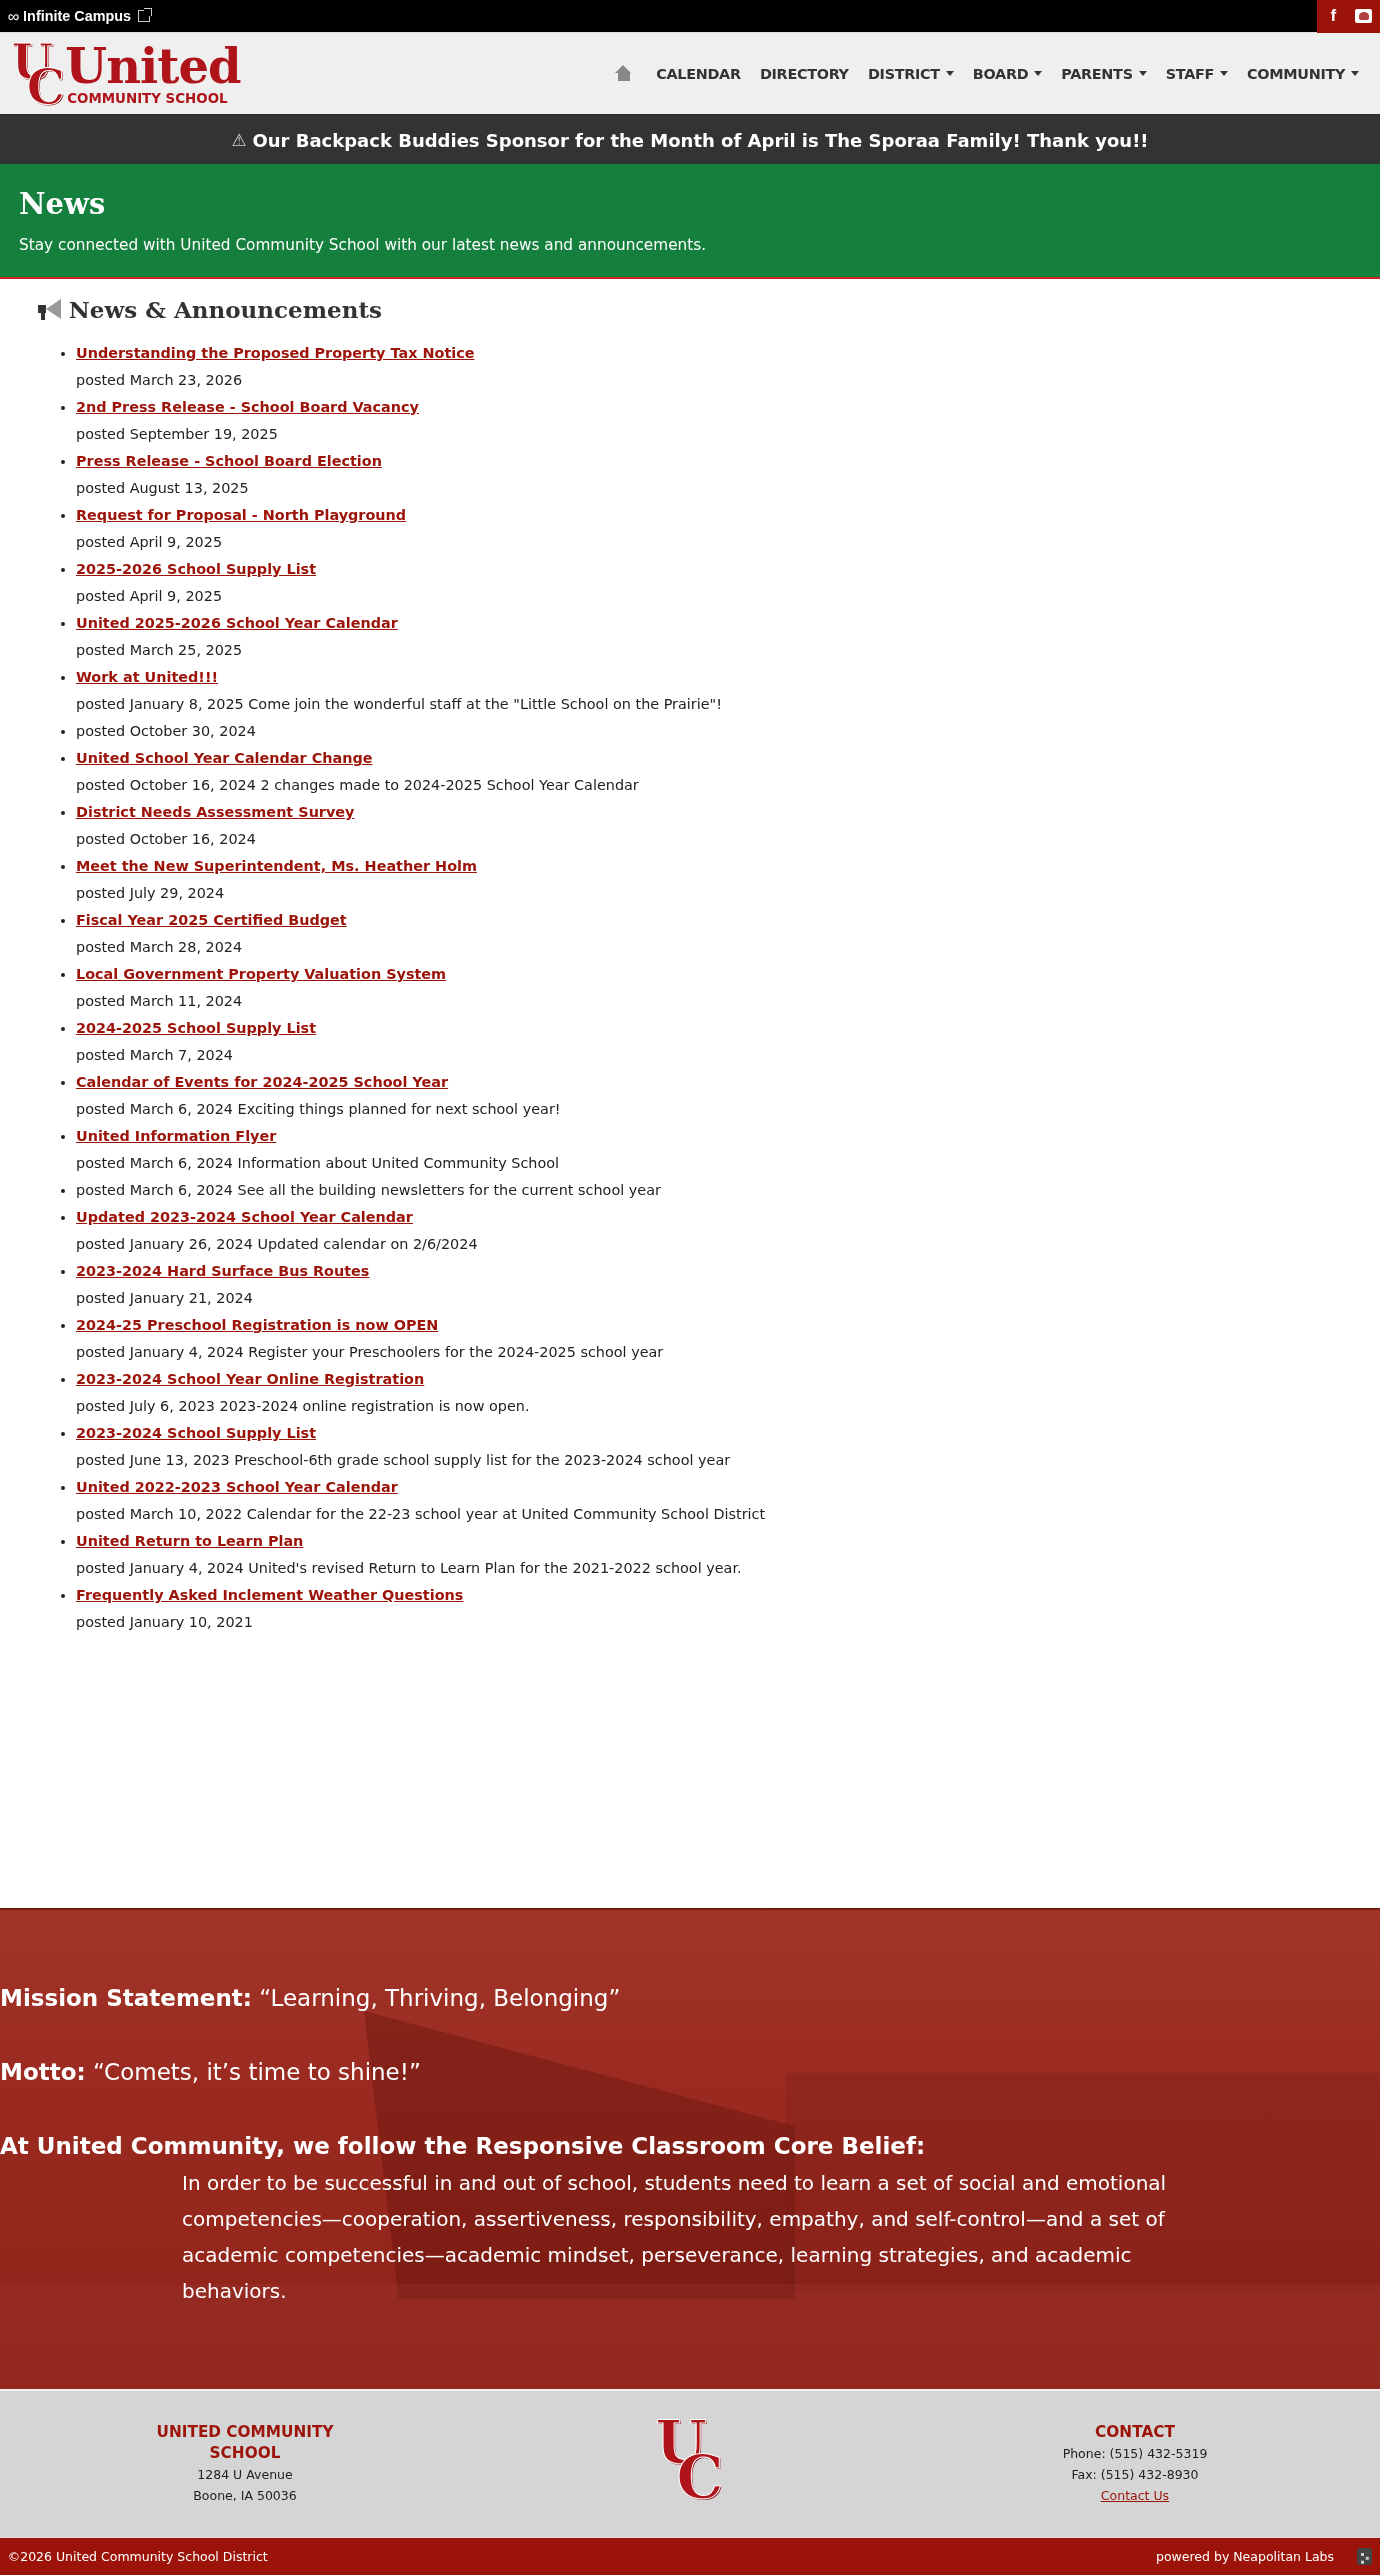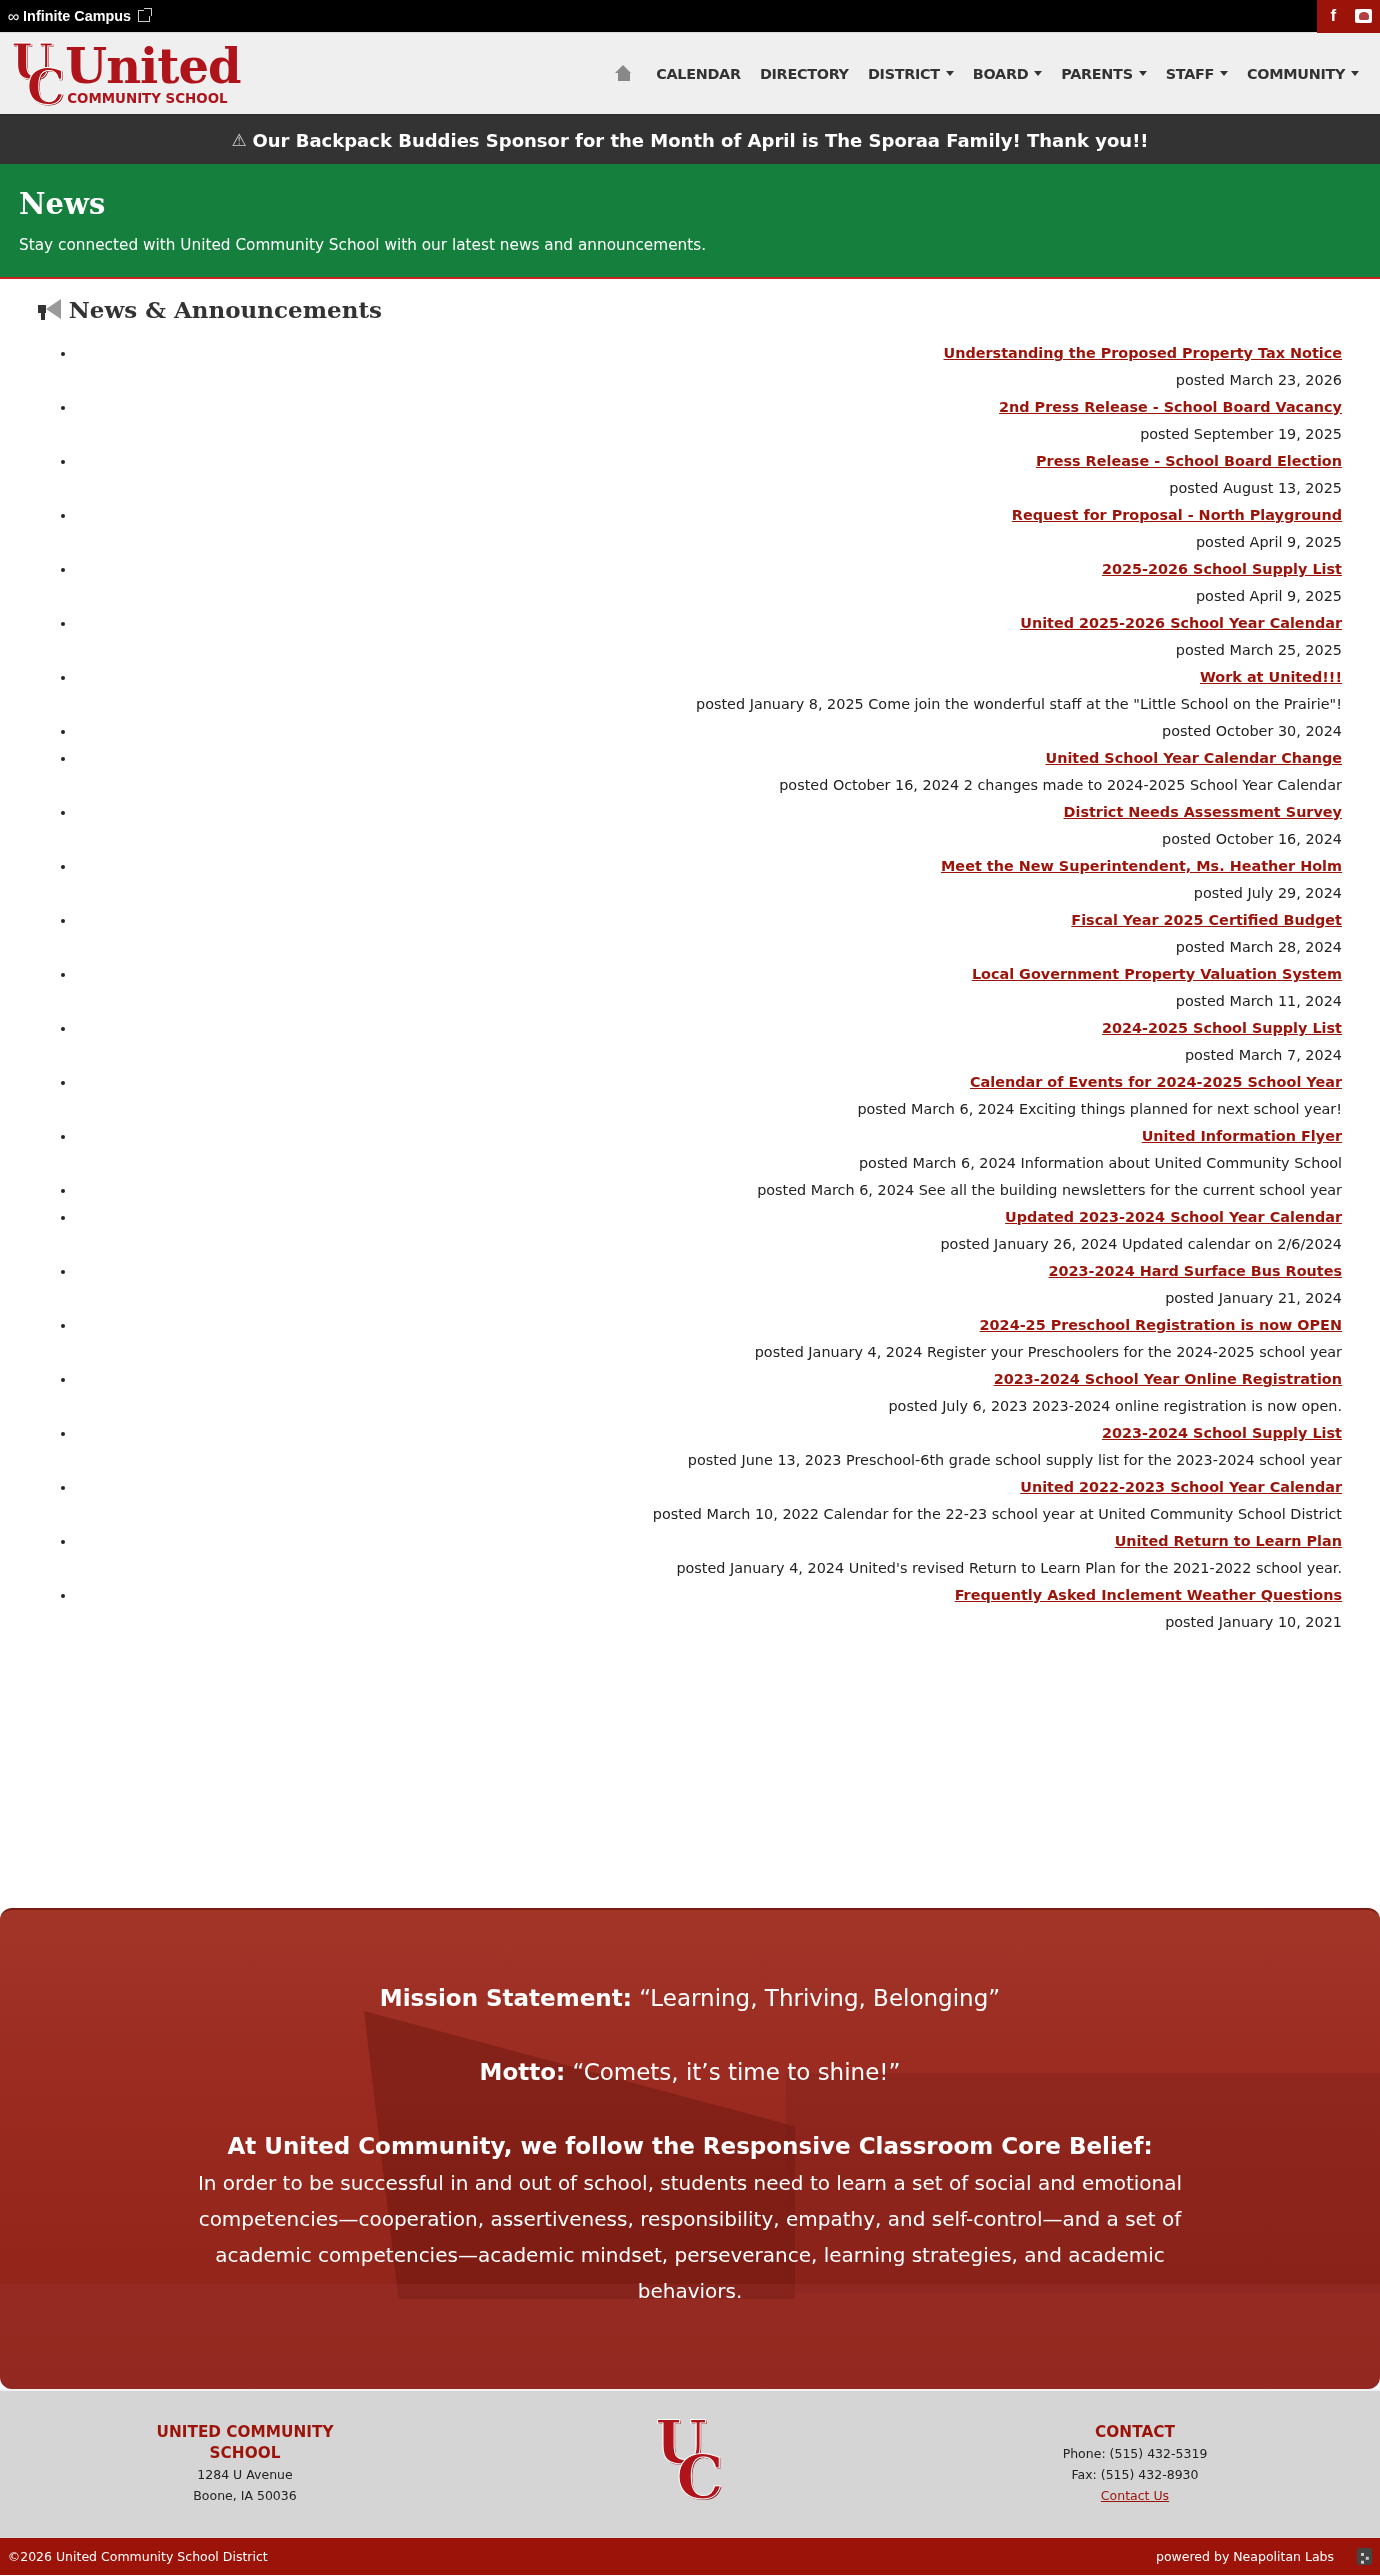--- a/index.html
+++ b/index.html
@@ -43,28 +43,28 @@
   .hero h1 { font-family: "DejaVu Serif", serif; font-size: 29px; font-weight: bold; margin-bottom: 15.3px; }
   .hero p { font-family: "DejaVu Sans", sans-serif; font-size: 15.3px; }
 
   
   .main { padding: 17px 38px 0; min-height: 1629px; }
   .section-title { display: flex; align-items: center; gap: 5.8px; font-family: "DejaVu Serif", serif; font-weight: bold; font-size: 23px; color: #333; margin-bottom: 17px; }
   .megaphone { width: 25px; height: 21px; position: relative; }
   .megaphone::before { content: ""; position: absolute; left: 0; top: 5.8px; width: 7.7px; height: 8.6px; background: #333; }
   .megaphone::after { content: ""; position: absolute; left: 7.7px; top: 0; border-top: 10.5px solid transparent; border-bottom: 10.5px solid transparent; border-right: 0; border-left: 15.3px solid #999; transform: scaleX(-1); }
   .megaphone .handle { position: absolute; left: 2.9px; top: 13.4px; width: 3.8px; height: 7.7px; background: #333; }
-  .news-list { list-style: disc; padding-left: 38px; text-align: right; }
+  .news-list { list-style: disc; padding-left: 38px; }
   .news-list li { font-family: "DejaVu Sans", sans-serif; font-size: 14.4px; line-height: 27px; }
   .news-list li::marker { color: #222; }
   .news-list .title { color: #9b1309; font-weight: bold; text-decoration: underline; cursor: pointer; display: block; }
   .news-list .meta { color: #222; display: block; }
 
   
-  .mission { height: 481px; background: linear-gradient(180deg, #a23428 0%, #9a2a20 40%, #8e2218 100%); position: relative; overflow: hidden; color: #fff; text-align: center; border-top: 2.9px solid #7a1b12; border-radius: 12px; }
+  .mission { height: 481px; background: linear-gradient(180deg, #a23428 0%, #9a2a20 40%, #8e2218 100%); position: relative; overflow: hidden; color: #fff; border-top: 2.9px solid #7a1b12; }
   .mission .bldg1 { position: absolute; left: 364px; top: 101px; width: 431px; height: 288px; background: rgba(90,15,10,0.35); clip-path: polygon(0 0, 100% 40%, 100% 100%, 8% 100%); }
   .mission .bldg2 { position: absolute; left: 786px; top: 163px; width: 594px; height: 220px; background: rgba(120,30,25,0.3); }
   .mission .ground { position: absolute; left: 0; bottom: 0; width: 100%; height: 105px; background: rgba(160,60,55,0.25); }
   .mission .content { position: relative; z-index: 2; padding-top: 75px; }
   .mission .line { font-family: "DejaVu Sans", sans-serif; font-size: 23px; margin-bottom: 48px; }
   .mission .line b { font-weight: bold; }
   .mission .belief-h { font-family: "DejaVu Sans", sans-serif; font-weight: bold; font-size: 23px; margin-bottom: 5.8px; }
   .mission .belief { font-family: "DejaVu Sans", sans-serif; font-size: 20px; line-height: 36px; width: 1016px; margin: 0 auto; }
 
   

